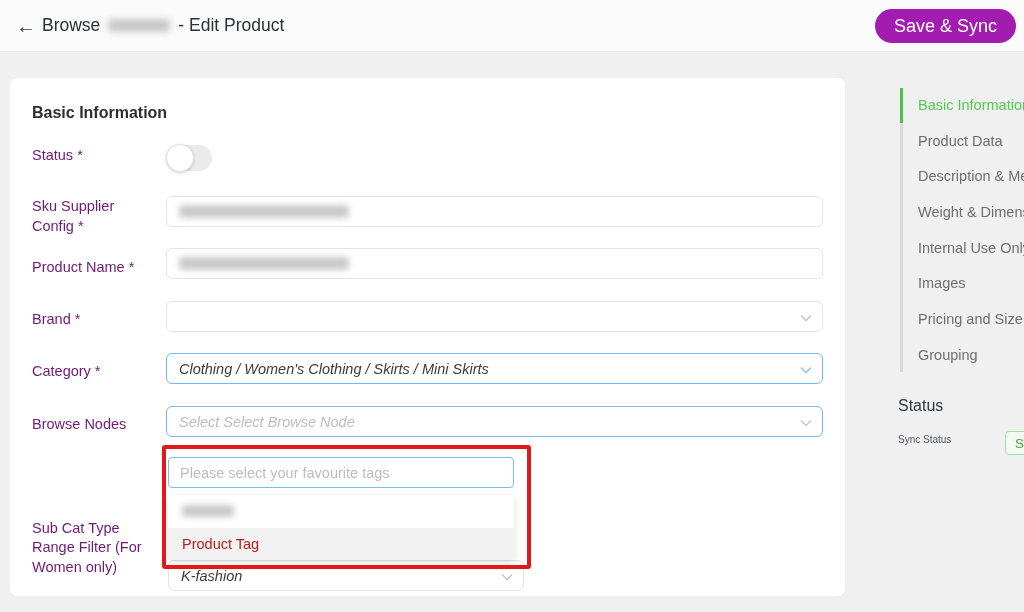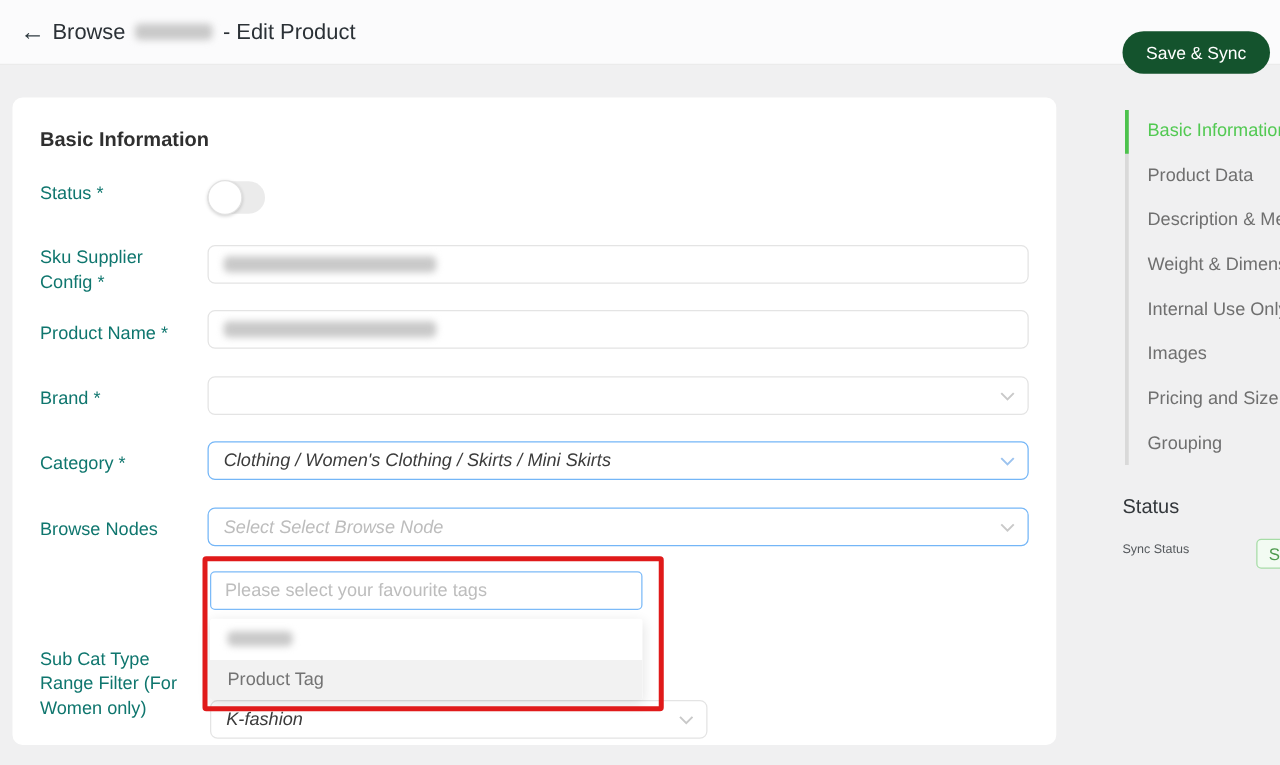--- a/index.html
+++ b/index.html
@@ -5,45 +5,45 @@
   * { margin:0; padding:0; box-sizing:border-box; }
   html,body { font-family:"Liberation Sans", sans-serif; }
   .screen { position:relative; width:1024px; height:612px; background:#f0f0f1; overflow:hidden; }
 
   
   .header { position:absolute; top:0; left:0; width:1024px; height:52px; background:#fbfbfc; border-bottom:1px solid #ebebeb; }
   .back { position:absolute; left:13px; top:13px; width:26px; height:26px; font-size:20px; color:#2f3a40; background:none; border:none; cursor:pointer; line-height:26px; text-align:center; }
   .title { position:absolute; left:42px; top:15px; font-size:17.5px; font-weight:500; color:#2b3136; display:flex; align-items:center; gap:8px; white-space:nowrap; }
   .redact { display:inline-block; background:#c9c9c9; border-radius:4px; filter:blur(3px); }
   .title .redact { width:62px; height:13px; }
-  .save-btn { position:absolute; right:8px; top:9px; height:34px; padding:0 19px; background:#14532d; color:#ffffff; border:none; border-radius:17px; font-size:14px; font-family:"Liberation Sans",sans-serif; cursor:pointer;margin-top:16px; }
+  .save-btn { position:absolute; right:8px; top:9px; height:34px; padding:0 19px; background:#a21caf; color:#ffffff; border:none; border-radius:17px; font-size:18px; font-family:"Liberation Sans",sans-serif; cursor:pointer; }
 
   
   .card { position:absolute; left:10px; top:78px; width:835px; height:518px; background:#ffffff; border-radius:8px; }
   .section-title { position:absolute; left:22px; top:26px; font-size:16px; font-weight:bold; color:#2f2f2f; }
-  .row-label { position:absolute; left:22px; width:128px; font-size:14.5px; color:#0f766e; line-height:20px; }
+  .row-label { position:absolute; left:22px; width:128px; font-size:14.5px; color:#701a75; line-height:20px; }
 
   .field { position:absolute; left:156px; width:657px; height:31px; background:#fff; border:1px solid #e4e4e4; border-radius:6px; font-size:14.5px; color:#3c3c3c; display:flex; align-items:center; padding:0 12px;font-style:italic; }
   .field.blue { border-color:#74b6f7; }
-  .field.narrow { width:398px; }
+  .field.narrow { width:356px; }
   .field .ph { color:#bdbdbd; }
   .field .redact { width:170px; height:13px; }
   .chev { position:absolute; right:10px; top:50%; transform:translateY(-50%); }
 
   
   .toggle { position:absolute; left:156px; top:67px; width:46px; height:26px; background:#ebebeb; border-radius:13px; cursor:pointer; }
   .toggle .knob { position:absolute; left:0px; top:-1px; width:28px; height:28px; background:#ffffff; border:1px solid #e2e2e2; border-radius:50%; box-shadow:0 1px 3px rgba(0,0,0,0.18); }
 
   
   .tags-input { position:absolute; left:158px; top:379px; width:346px; height:31px; border:1.5px solid #7cbaf8; border-radius:4px; padding:0 11px; font-size:14.5px; color:#3c3c3c; font-family:"Liberation Sans",sans-serif; outline:none; }
   .tags-input::placeholder { color:#bdbdbd; }
 
   
   .dropdown { position:absolute; left:158px; top:417px; width:346px; height:65px; background:#ffffff; box-shadow:0 3px 10px rgba(0,0,0,0.12); border-radius:2px; overflow:hidden; z-index:5; }
-  .dd-item { height:32.5px; display:flex; align-items:center; padding:0 14px; font-size:14.5px; color:#737373; cursor:pointer; }
+  .dd-item { height:32.5px; display:flex; align-items:center; padding:0 14px; font-size:14.5px; color:#b91c1c; cursor:pointer; }
   .dd-item.hl { background:#f2f2f2; }
   .dd-item .redact { width:52px; height:12px; }
 
   
   .red-box { position:absolute; left:152px; top:367px; width:369px; height:124px; border:4px solid #e01a1a; border-radius:3px; z-index:9; pointer-events:none; }
 
   
   .nav-rule { position:absolute; left:900px; top:88px; width:3px; height:284px; background:#d9d9d9; }
   .nav-rule .active-seg { position:absolute; left:0; top:0; width:3px; height:35px; background:#4cc24c; }
   .nav-item { position:absolute; left:918px; width:120px; height:18px; font-size:14.5px; color:#6f6f6f; white-space:nowrap; overflow:hidden; cursor:pointer; }

